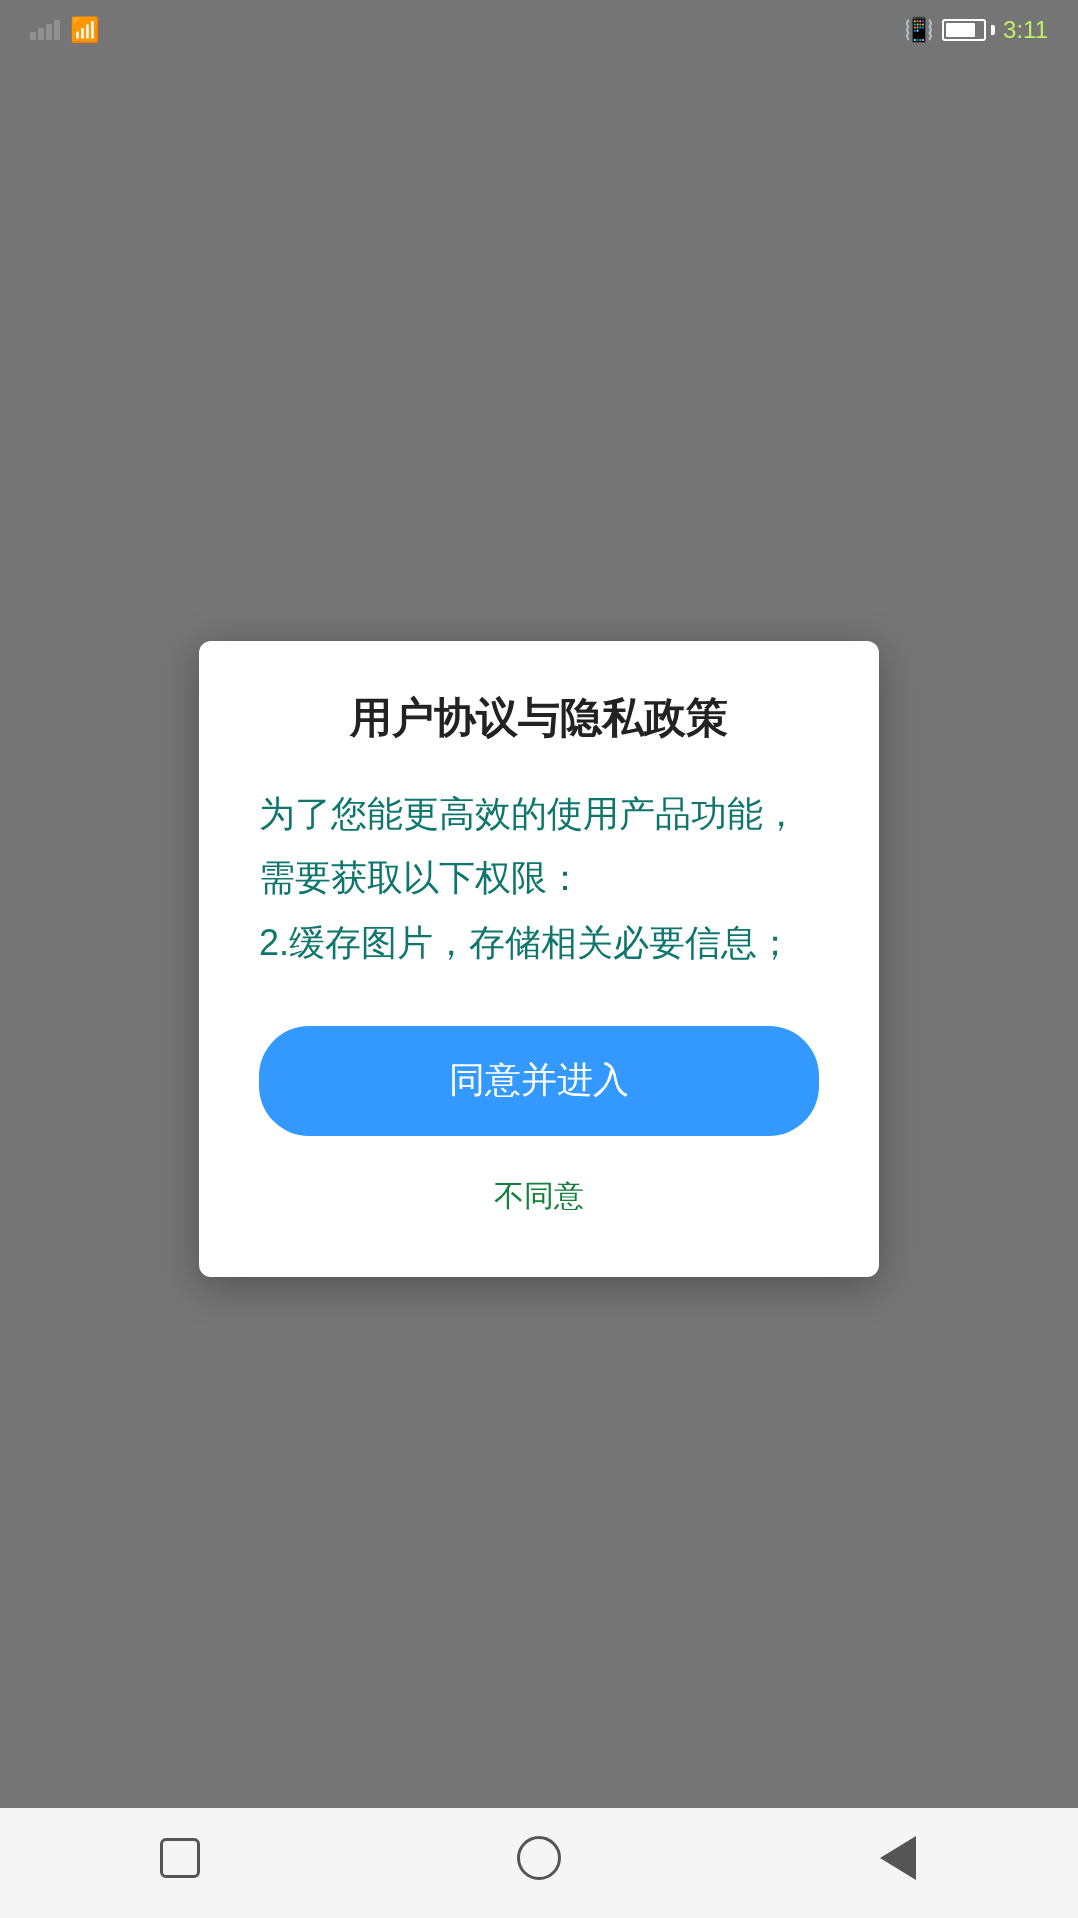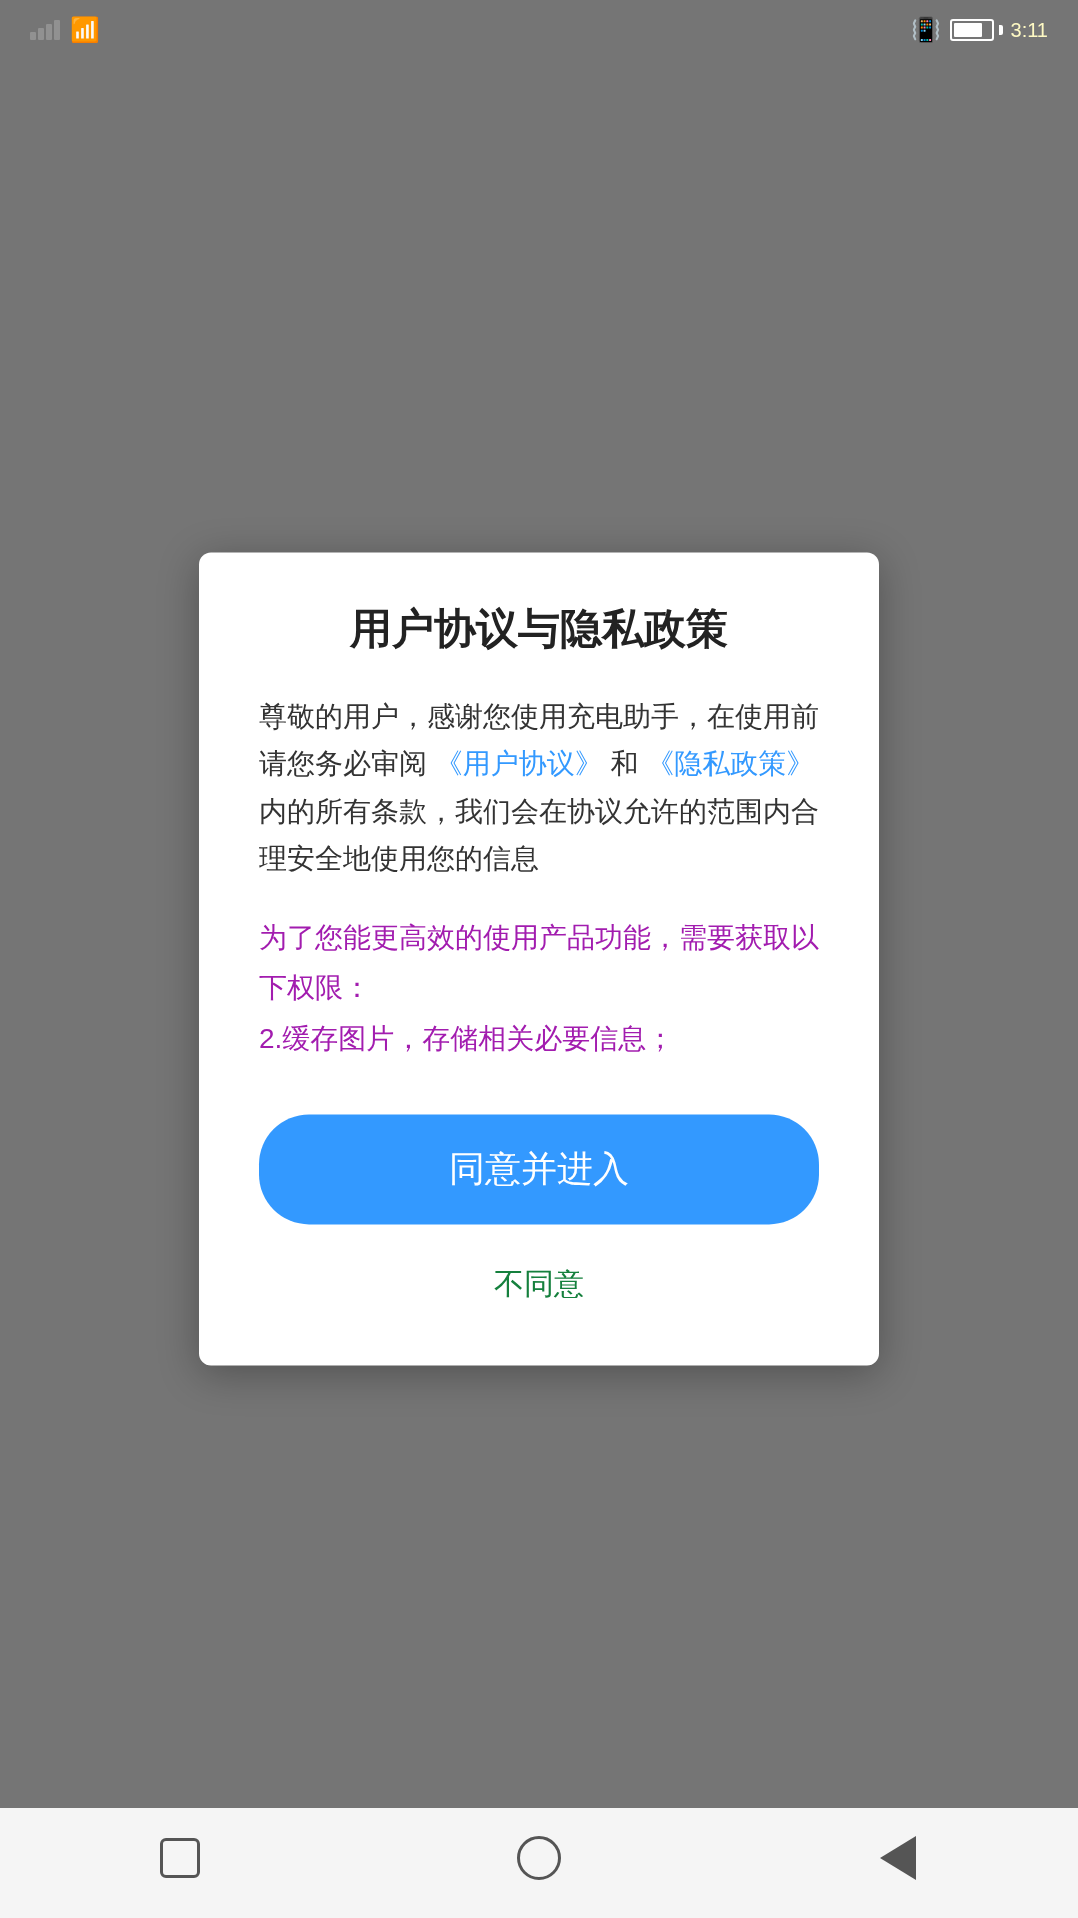--- a/index.html
+++ b/index.html
@@ -96,22 +96,22 @@
 
     .battery-tip {
       width: 4px;
       height: 10px;
       background: white;
       border-radius: 0 2px 2px 0;
       margin-left: 1px;
     }
 
     .time-text {
-      font-size: 20px;
-      color: #fef9c3;
+      font-size: 24px;
+      color: #bef264;
       font-weight: 500;
     }
 
     
     .dialog-container {
       position: absolute;
       top: 50%;
       left: 50%;
       transform: translate(-50%, -50%);
       width: 680px;
@@ -135,22 +135,22 @@
       color: #333;
       line-height: 1.7;
       margin-bottom: 30px;
     }
 
     .dialog-body .link-text {
       color: #3399ff;
     }
 
     .dialog-permissions {
-      font-size: 28px;
-      color: #a21caf;
+      font-size: 36px;
+      color: #0f766e;
       line-height: 1.8;
       margin-bottom: 50px;
     }
 
     .agree-button {
       width: 100%;
       height: 110px;
       background: #3399ff;
       border: none;
       border-radius: 50px;
@@ -249,27 +249,20 @@
       </div>
       <div class="battery-tip"></div>
     </div>
     <span class="time-text">3:11</span>
   </div>
 </div>
 
 <div class="dialog-container">
   <div class="dialog-title">用户协议与隐私政策</div>
 
-  <div class="dialog-body">
-    <span>尊敬的用户，感谢您使用充电助手，在使用前请您务必审阅</span>
-    <span class="link-text">《用户协议》</span>
-    <span>和</span>
-    <span class="link-text">《隐私政策》</span>
-    <span>内的所有条款，我们会在协议允许的范围内合理安全地使用您的信息</span>
-  </div>
 
   <div class="dialog-permissions">
     <div>为了您能更高效的使用产品功能，需要获取以下权限：</div>
     <div>2.缓存图片，存储相关必要信息；</div>
   </div>
 
   <button class="agree-button">同意并进入</button>
   <button class="disagree-button">不同意</button>
 </div>
 

